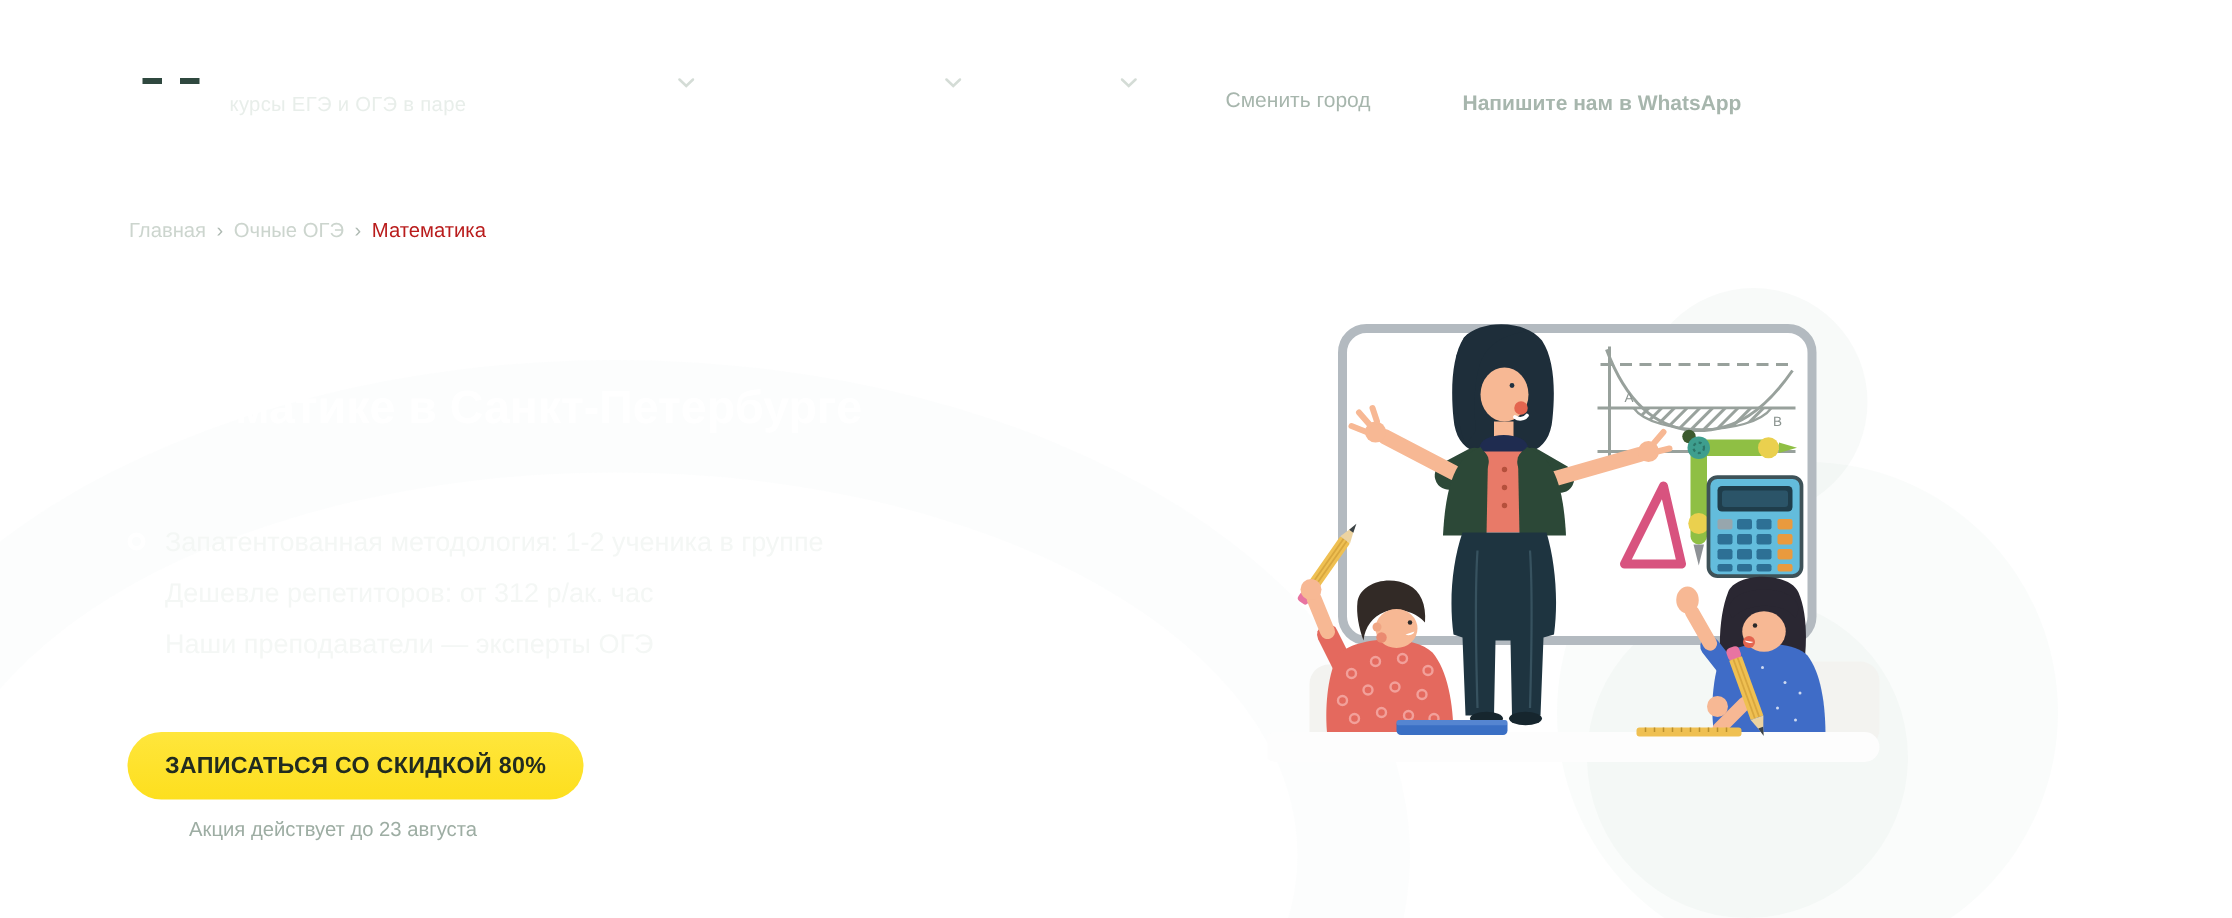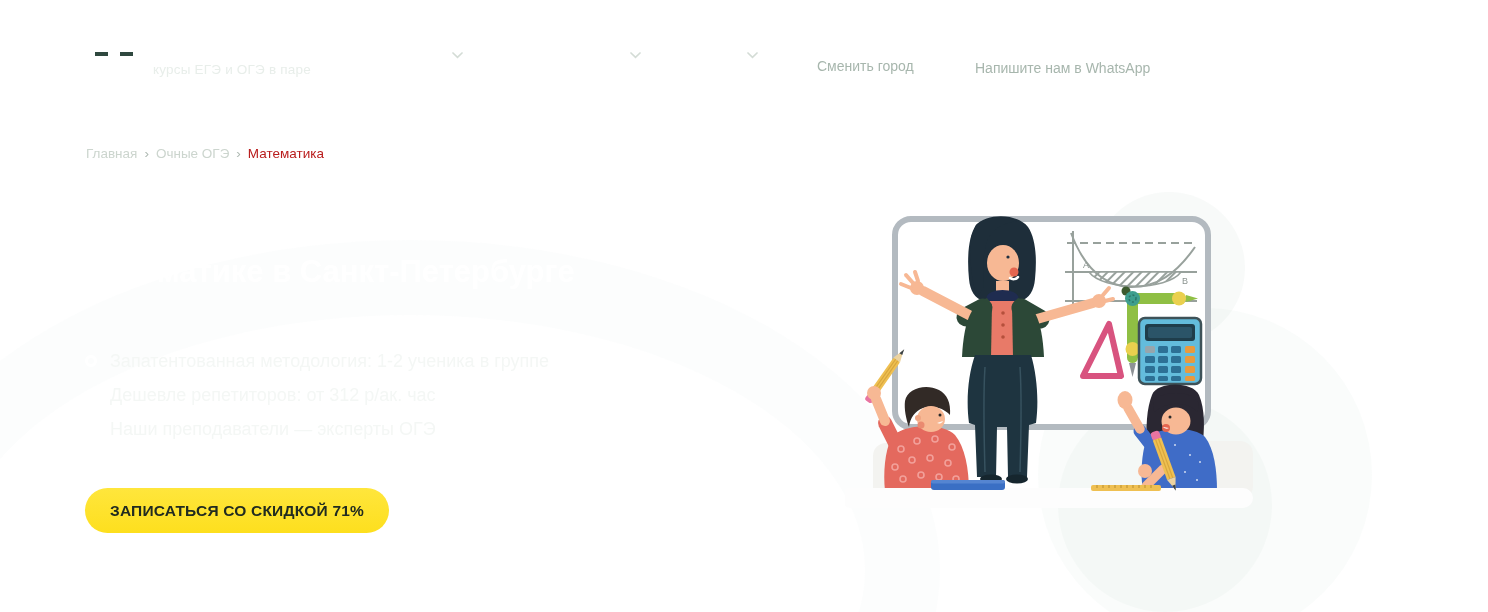--- a/index.html
+++ b/index.html
@@ -32,21 +32,21 @@
              background:rgba(255,255,255,0.08); border:none; border-radius:8px; color:#fff;
              font-size:15.5px; font-family:inherit; cursor:pointer; }
   .nav-btn svg { margin-top:2px; }
 
   .hdr-block { position:absolute; top:31px; }
   .hdr-loc { left:781px; }
   .hdr-phone { left:950px; }
   .hdr-line1 { display:flex; align-items:center; gap:9px; font-size:16.5px; cursor:pointer; }
   .hdr-phone .hdr-line1 { font-size:17.5px; }
   .hdr-line2 { font-size:14px; color:#a7b6ad; margin:8px 0 0 36px; cursor:pointer; }
-  .hdr-phone .hdr-line2 { margin-left:25px; }
+  .hdr-phone .hdr-line2 { margin-left:25px;font-weight:bold; }
 
   .pill-btn { background:linear-gradient(#ffe63c, #fddf1e); color:#212b20; font-weight:bold;
               border:none; border-radius:20px; cursor:pointer; font-family:inherit; }
   .consult-btn { position:absolute; left:1191px; top:36px; height:39px; padding:0 20px;
                  font-size:13.5px; letter-spacing:.2px; }
 
   
   .breadcrumb { position:absolute; left:86px; top:110px; font-size:13.5px; color:#ccd5ce;
                 display:flex; gap:7px; align-items:center;margin-top:36px; }
   .crumb { cursor:pointer; }
@@ -165,21 +165,22 @@
     <li class="bullet-row">
       <span class="ring"></span>
       <span>Дешевле репетиторов: от 312 р/ак. час</span>
     </li>
     <li class="bullet-row">
       <span class="ring"></span>
       <span>Наши преподаватели — эксперты ОГЭ</span>
     </li>
   </ul>
 
-  <button class="pill-btn cta-btn">ЗАПИСАТЬСЯ СО СКИДКОЙ 71%</button>
+  <button class="pill-btn cta-btn">ЗАПИСАТЬСЯ СО СКИДКОЙ 80%</button>
+  <div class="cta-note">Акция действует до 23 августа</div>
 
   <svg class="hero-illustration" width="425" height="335" viewBox="0 0 425 335">
     <defs>
       <pattern id="hatch" width="6" height="6" patternUnits="userSpaceOnUse" patternTransform="rotate(45)">
         <rect width="6" height="6" fill="#ffffff"></rect>
         <line x1="1" y1="0" x2="1" y2="6" stroke="#99a29d" stroke-width="2"></line>
       </pattern>
     </defs>
 
     <g>

